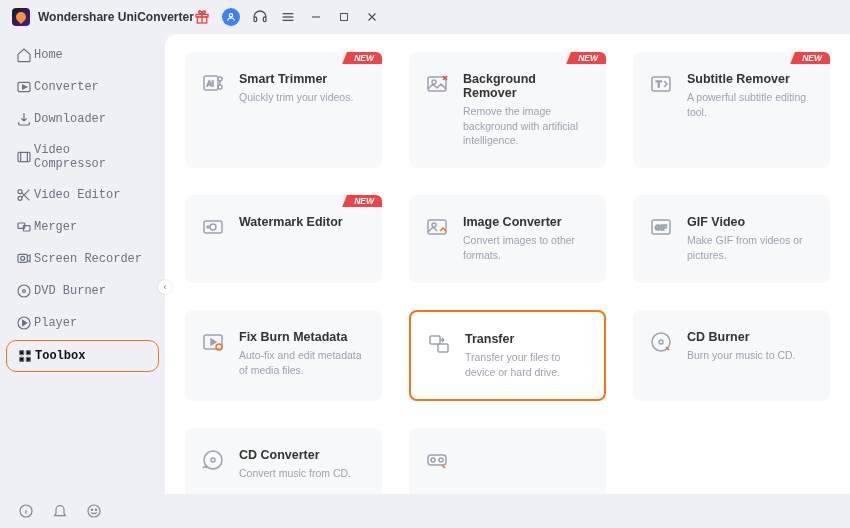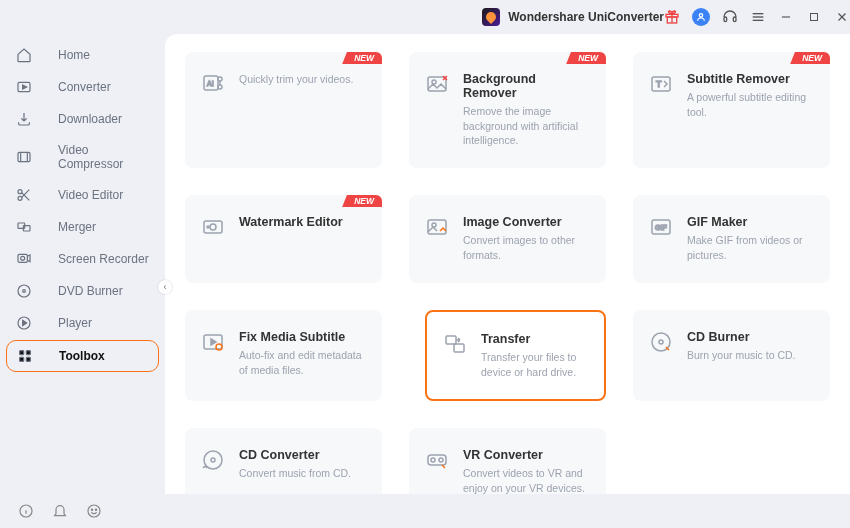--- a/index.html
+++ b/index.html
@@ -3,22 +3,22 @@
 <meta charset="utf-8">
 <style>
   * { margin: 0; padding: 0; box-sizing: border-box; }
   body {
     font-family: -apple-system, BlinkMacSystemFont, "Segoe UI", Arial, sans-serif;
     width: 850px; height: 528px;
     background: #eef0f5; overflow: hidden;
     font-size: 12px; color: #333;
   }
   .window-chrome {
-    display: flex; align-items: center; justify-content: flex-end;
-    height: 34px; padding: 0 0;
+    display: flex; align-items: center; justify-content: flex-start;
+    height: 34px; padding: 0 12px;
   }
   .branding { display: flex; align-items: center; gap: 8px; }
   .logo-img {
     width: 18px; height: 18px; border-radius: 4px;
     background: linear-gradient(135deg,#1a1a1a,#4c1d95);
     display: flex; align-items: center; justify-content: center;
   }
   .logo-img::after { content:""; width:10px; height:10px; background:#fb923c; border-radius:50% 50% 50% 0; transform:rotate(-45deg);}
   .brand-text { font-size:12px; font-weight:600; color:#333; }
   .win-controls { display:flex; align-items:center; gap:12px; }
@@ -27,24 +27,25 @@
     width:18px; height:18px; border-radius:50%;
     background:#3b82f6; color:#fff; display:flex; align-items:center; justify-content:center; font-size:10px;
   }
 
   .app-body { display:flex; height:460px; }
   .sidebar {
     width:165px; padding:6px 6px 0 6px;
     display:flex; flex-direction:column;
   }
   .nav-item {
-    display:flex; align-items:center; gap:26px;
+    display:flex; align-items:center; gap:2px;
     padding:7px 10px; border-radius:10px;
     color:#6b7280; font-size:12px; cursor:pointer;
     margin-bottom:2px;
+    font-family:Liberation Mono, monospace;
   }
   .nav-item.active {
     border:1.5px solid #f97316; color:#111; font-weight:700;align-items:center;
   }
   .nav-icon { width:16px; height:16px; display:flex; align-items:center; justify-content:center; }
   .nav-icon svg { stroke:#6b7280; }
 
   .collapse-handle {
     position:absolute; left:158px; top:280px;
     width:14px; height:14px; background:#fff; border-radius:50%;
@@ -60,21 +61,21 @@
   .tool-grid {
     display:grid; grid-template-columns: repeat(3, 1fr); gap:27px;
   }
   .tool-card {
     background:#f7f8fa; border-radius:8px;
     padding:20px 16px; position:relative;
     display:flex; gap:14px; align-items:flex-start;
     min-height:88px; cursor:pointer;
   }
   .tool-card.selected {
-    background:#fff; border:2px solid #f97316;margin-left:16px;
+    background:#fff; border:2px solid #f97316;
   }
   .tool-icon {
     width:24px; height:24px; flex-shrink:0;
     display:flex; align-items:center; justify-content:center;
   }
   .tool-text { flex:1; }
   .tool-title { font-size:12.5px; font-weight:600; color:#333; margin-bottom:4px; }
   .tool-desc { font-size:10.5px; color:#9ca3af; line-height:1.4; }
   .new-badge {
     position:absolute; top:0; right:0;
@@ -258,20 +259,21 @@
           <span class="tool-icon">
             <svg width="24" height="24" viewBox="0 0 24 24" fill="none" stroke="#9ca3af" stroke-width="1.5">
               <rect x="3" y="4" width="14" height="14" rx="2"></rect>
               <text x="6" y="14" font-size="7" fill="#9ca3af">AI</text>
               <circle cx="19" cy="7" r="2"></circle>
               <circle cx="19" cy="15" r="2"></circle>
               <line x1="19" y1="9" x2="19" y2="13"></line>
             </svg>
           </span>
           <div class="tool-text">
+            <div class="tool-title">Smart Trimmer</div>
             <div class="tool-desc">Quickly trim your videos.</div>
           </div>
         </div>
         <div class="tool-card">
           <span class="new-badge">NEW</span>
           <span class="tool-icon">
             <svg width="24" height="24" viewBox="0 0 24 24" fill="none" stroke="#9ca3af" stroke-width="1.5">
               <rect x="3" y="5" width="18" height="14" rx="2"></rect>
               <circle cx="9" cy="10" r="2"></circle>
               <path d="M3 17l5-5 4 4 4-4 5 5"></path>
@@ -326,34 +328,34 @@
           </div>
         </div>
         <div class="tool-card">
           <span class="tool-icon">
             <svg width="24" height="24" viewBox="0 0 24 24" fill="none" stroke="#9ca3af" stroke-width="1.5">
               <rect x="3" y="5" width="18" height="14" rx="2"></rect>
               <text x="6" y="15" font-size="7" fill="#9ca3af">GIF</text>
             </svg>
           </span>
           <div class="tool-text">
-            <div class="tool-title">GIF Maker</div>
+            <div class="tool-title">GIF Video</div>
             <div class="tool-desc">Make GIF from videos or pictures.</div>
           </div>
         </div>
         <div class="tool-card">
           <span class="tool-icon">
             <svg width="24" height="24" viewBox="0 0 24 24" fill="none" stroke="#9ca3af" stroke-width="1.5">
               <rect x="3" y="5" width="18" height="14" rx="2"></rect>
               <polygon points="10,9 15,12 10,15" fill="#9ca3af"></polygon>
               <circle cx="18" cy="17" r="3" stroke="#f97316"></circle>
             </svg>
           </span>
           <div class="tool-text">
-            <div class="tool-title">Fix Media Subtitle</div>
+            <div class="tool-title">Fix Burn Metadata</div>
             <div class="tool-desc">Auto-fix and edit metadata of media files.</div>
           </div>
         </div>
         <div class="tool-card selected">
           <span class="tool-icon">
             <svg width="24" height="24" viewBox="0 0 24 24" fill="none" stroke="#9ca3af" stroke-width="1.5">
               <rect x="3" y="4" width="10" height="8" rx="1"></rect>
               <rect x="11" y="12" width="10" height="8" rx="1"></rect>
               <path d="M13 8h4m0 0l-2-2m2 2l-2 2"></path>
             </svg>
@@ -391,24 +393,20 @@
         </div>
         <div class="tool-card">
           <span class="tool-icon">
             <svg width="24" height="24" viewBox="0 0 24 24" fill="none" stroke="#9ca3af" stroke-width="1.5">
               <rect x="3" y="7" width="18" height="10" rx="3"></rect>
               <circle cx="8" cy="12" r="2"></circle>
               <circle cx="16" cy="12" r="2"></circle>
               <path d="M17 17l3 3" stroke="#f97316"></path>
             </svg>
           </span>
-          <div class="tool-text">
-            <div class="tool-title">VR Converter</div>
-            <div class="tool-desc">Convert videos to VR and enjoy on your VR devices.</div>
-          </div>
         </div>
       </div>
   </div>
 </div>
 
 <div class="footer-bar">
   <span class="fb">
       <svg width="16" height="16" viewBox="0 0 24 24" fill="none" stroke="currentColor" stroke-width="1.8">
         <circle cx="12" cy="12" r="9"></circle>
         <line x1="12" y1="8" x2="12" y2="8"></line>

